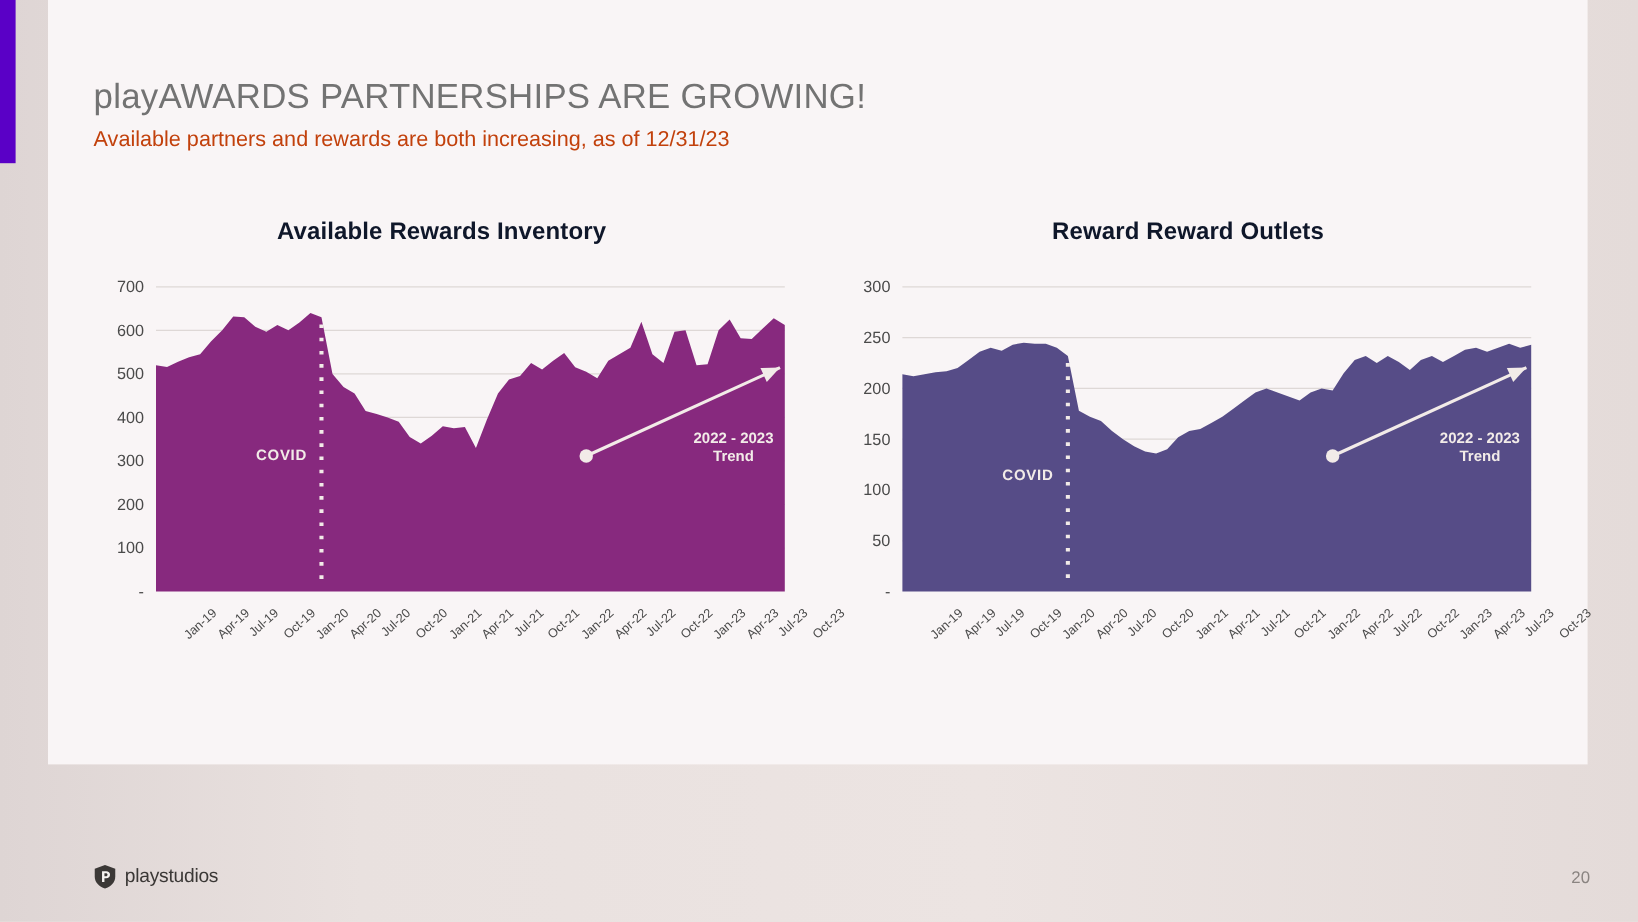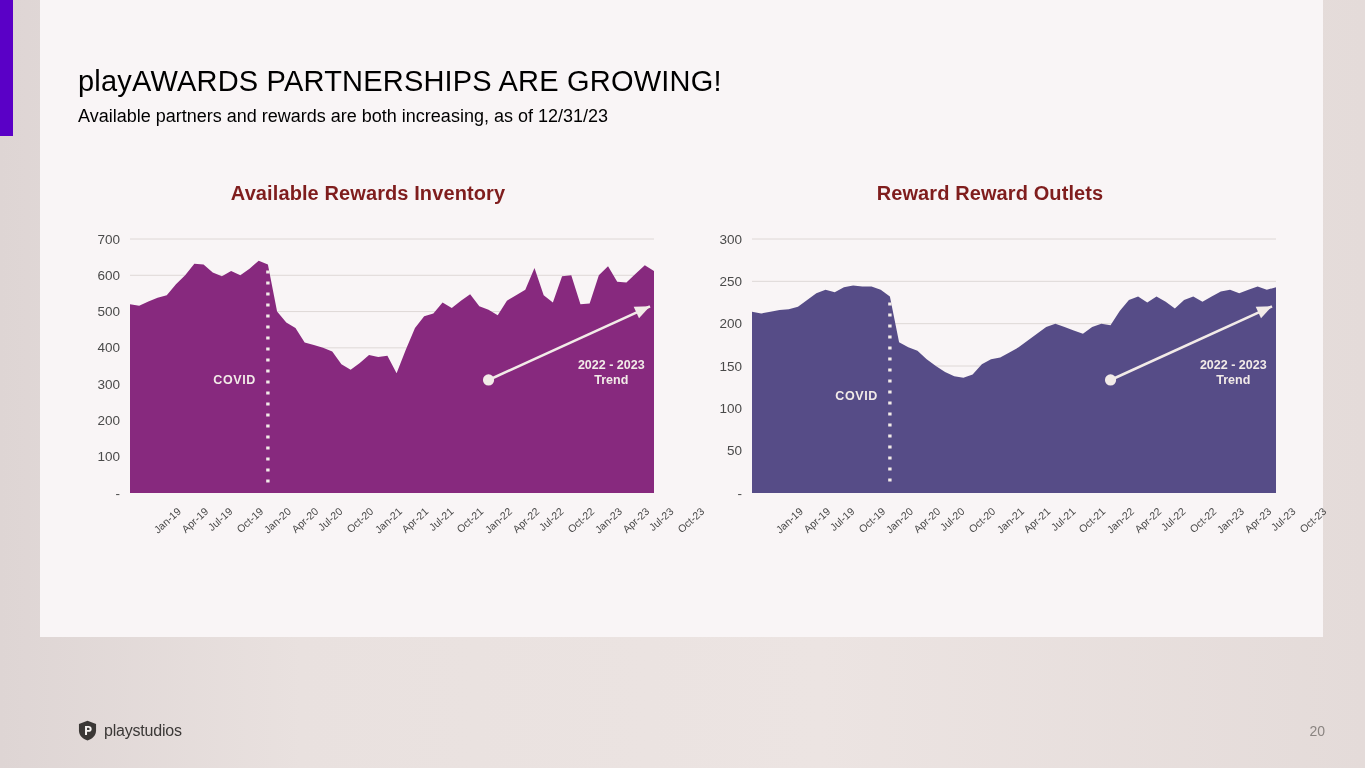--- a/index.html
+++ b/index.html
@@ -17,34 +17,34 @@
 
   
   .slide-card{position:absolute;left:40px;top:0;width:1283px;height:637px;background:#f9f5f6;}
 
   
   .accent-bar{position:absolute;left:0;top:0;width:13px;height:136px;background:#5a00c6;}
 
   
   .header{position:absolute;left:78px;top:64px;width:900px;}
   .slide-title{
-    font-size:29px;letter-spacing:.2px;color:#000000;font-weight:400;
+    font-size:29px;letter-spacing:.2px;color:#737373;font-weight:400;
     margin:0;line-height:1.2;white-space:nowrap;
   }
   .slide-subtitle{
-    font-size:18px;color:#000000;font-weight:400;margin:7px 0 0 0;
+    font-size:18px;color:#c2410c;font-weight:400;margin:7px 0 0 0;
     line-height:1.2;white-space:nowrap;
   }
 
   
   .panel{position:absolute;top:182px;}
   .panel.left{left:78px;width:600px;}
   .panel.right{left:700px;width:600px;}
   .panel-title{
-    font-size:20px;font-weight:bold;color:#7f1d1d;margin:0;
+    font-size:20px;font-weight:bold;color:#0f172a;margin:0;
     text-align:center;letter-spacing:.1px;
   }
   .panel.left .panel-title{width:580px;}
   .panel.right .panel-title{width:580px;}
 
   .plot-wrap{position:relative;margin-top:20px;}
   .plot-svg{display:block;}
 
   
   .xlabels{position:relative;height:46px;}

